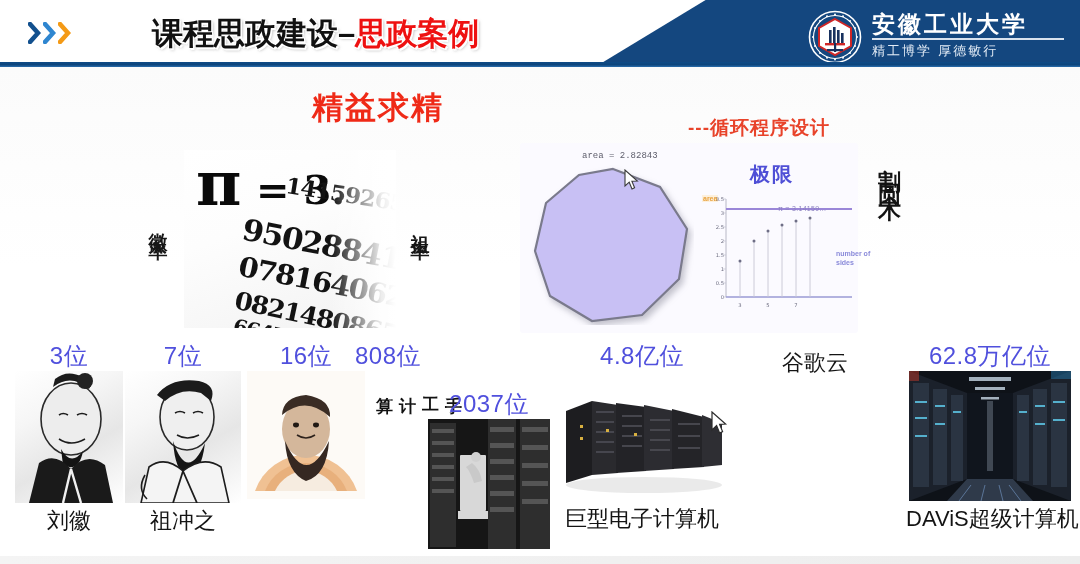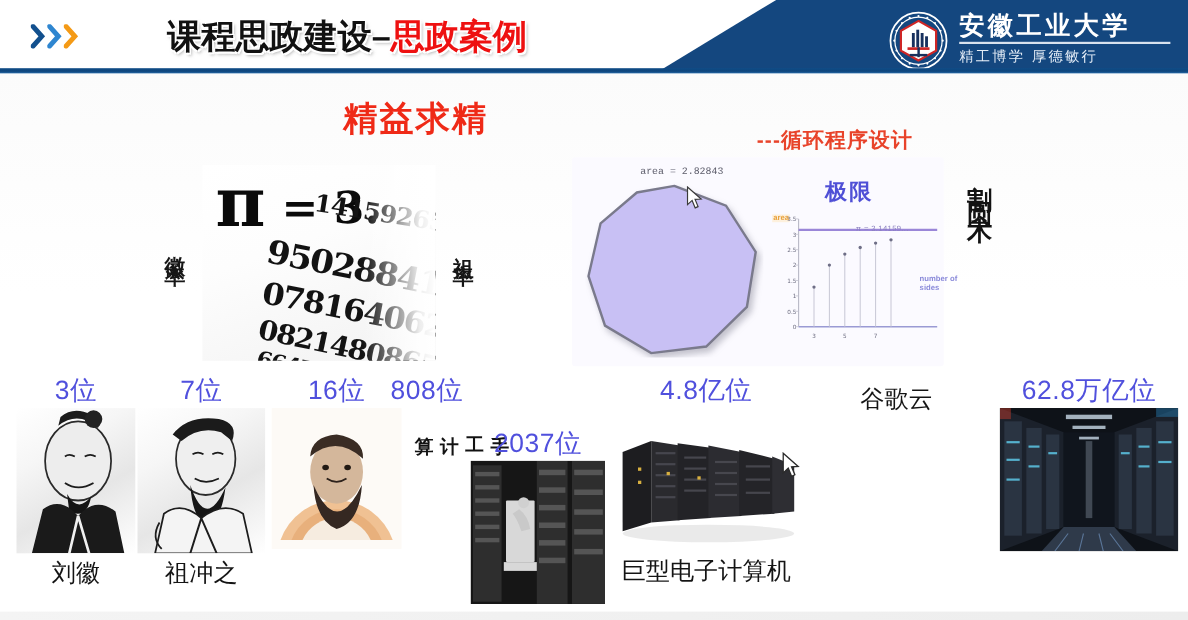--- a/index.html
+++ b/index.html
@@ -510,20 +510,21 @@
             <g fill="#d5e6f4" opacity=".75">
               <rect x="60" y="6" width="42" height="4"></rect>
                 <rect x="66" y="16" width="30" height="3"></rect>
               <rect x="72" y="26" width="18" height="2.5"></rect>
             </g>
             <rect x="78" y="30" width="6" height="70" fill="#cfe4f7" opacity=".25"></rect>
             <rect x="0" y="0" width="10" height="10" fill="#c0392b" opacity=".5"></rect>
             <rect x="142" y="0" width="20" height="8" fill="#2980b9" opacity=".45"></rect>
           </svg>
         </div>
+        <div class="tl-name">DAViS超级计算机</div>
       </div>
 
       <svg class="cursor-2" viewBox="0 0 18 24">
         <path d="M1,1 L1,19 L5.6,14.6 L8.6,22 L11.6,20.6 L8.6,13.4 L14.6,13 Z" fill="#ffffff" stroke="#2b2b2b" stroke-width="1.2"></path>
       </svg>
     </div>
 
     <div class="bottom-bar"></div>
   </div>
 </div>

